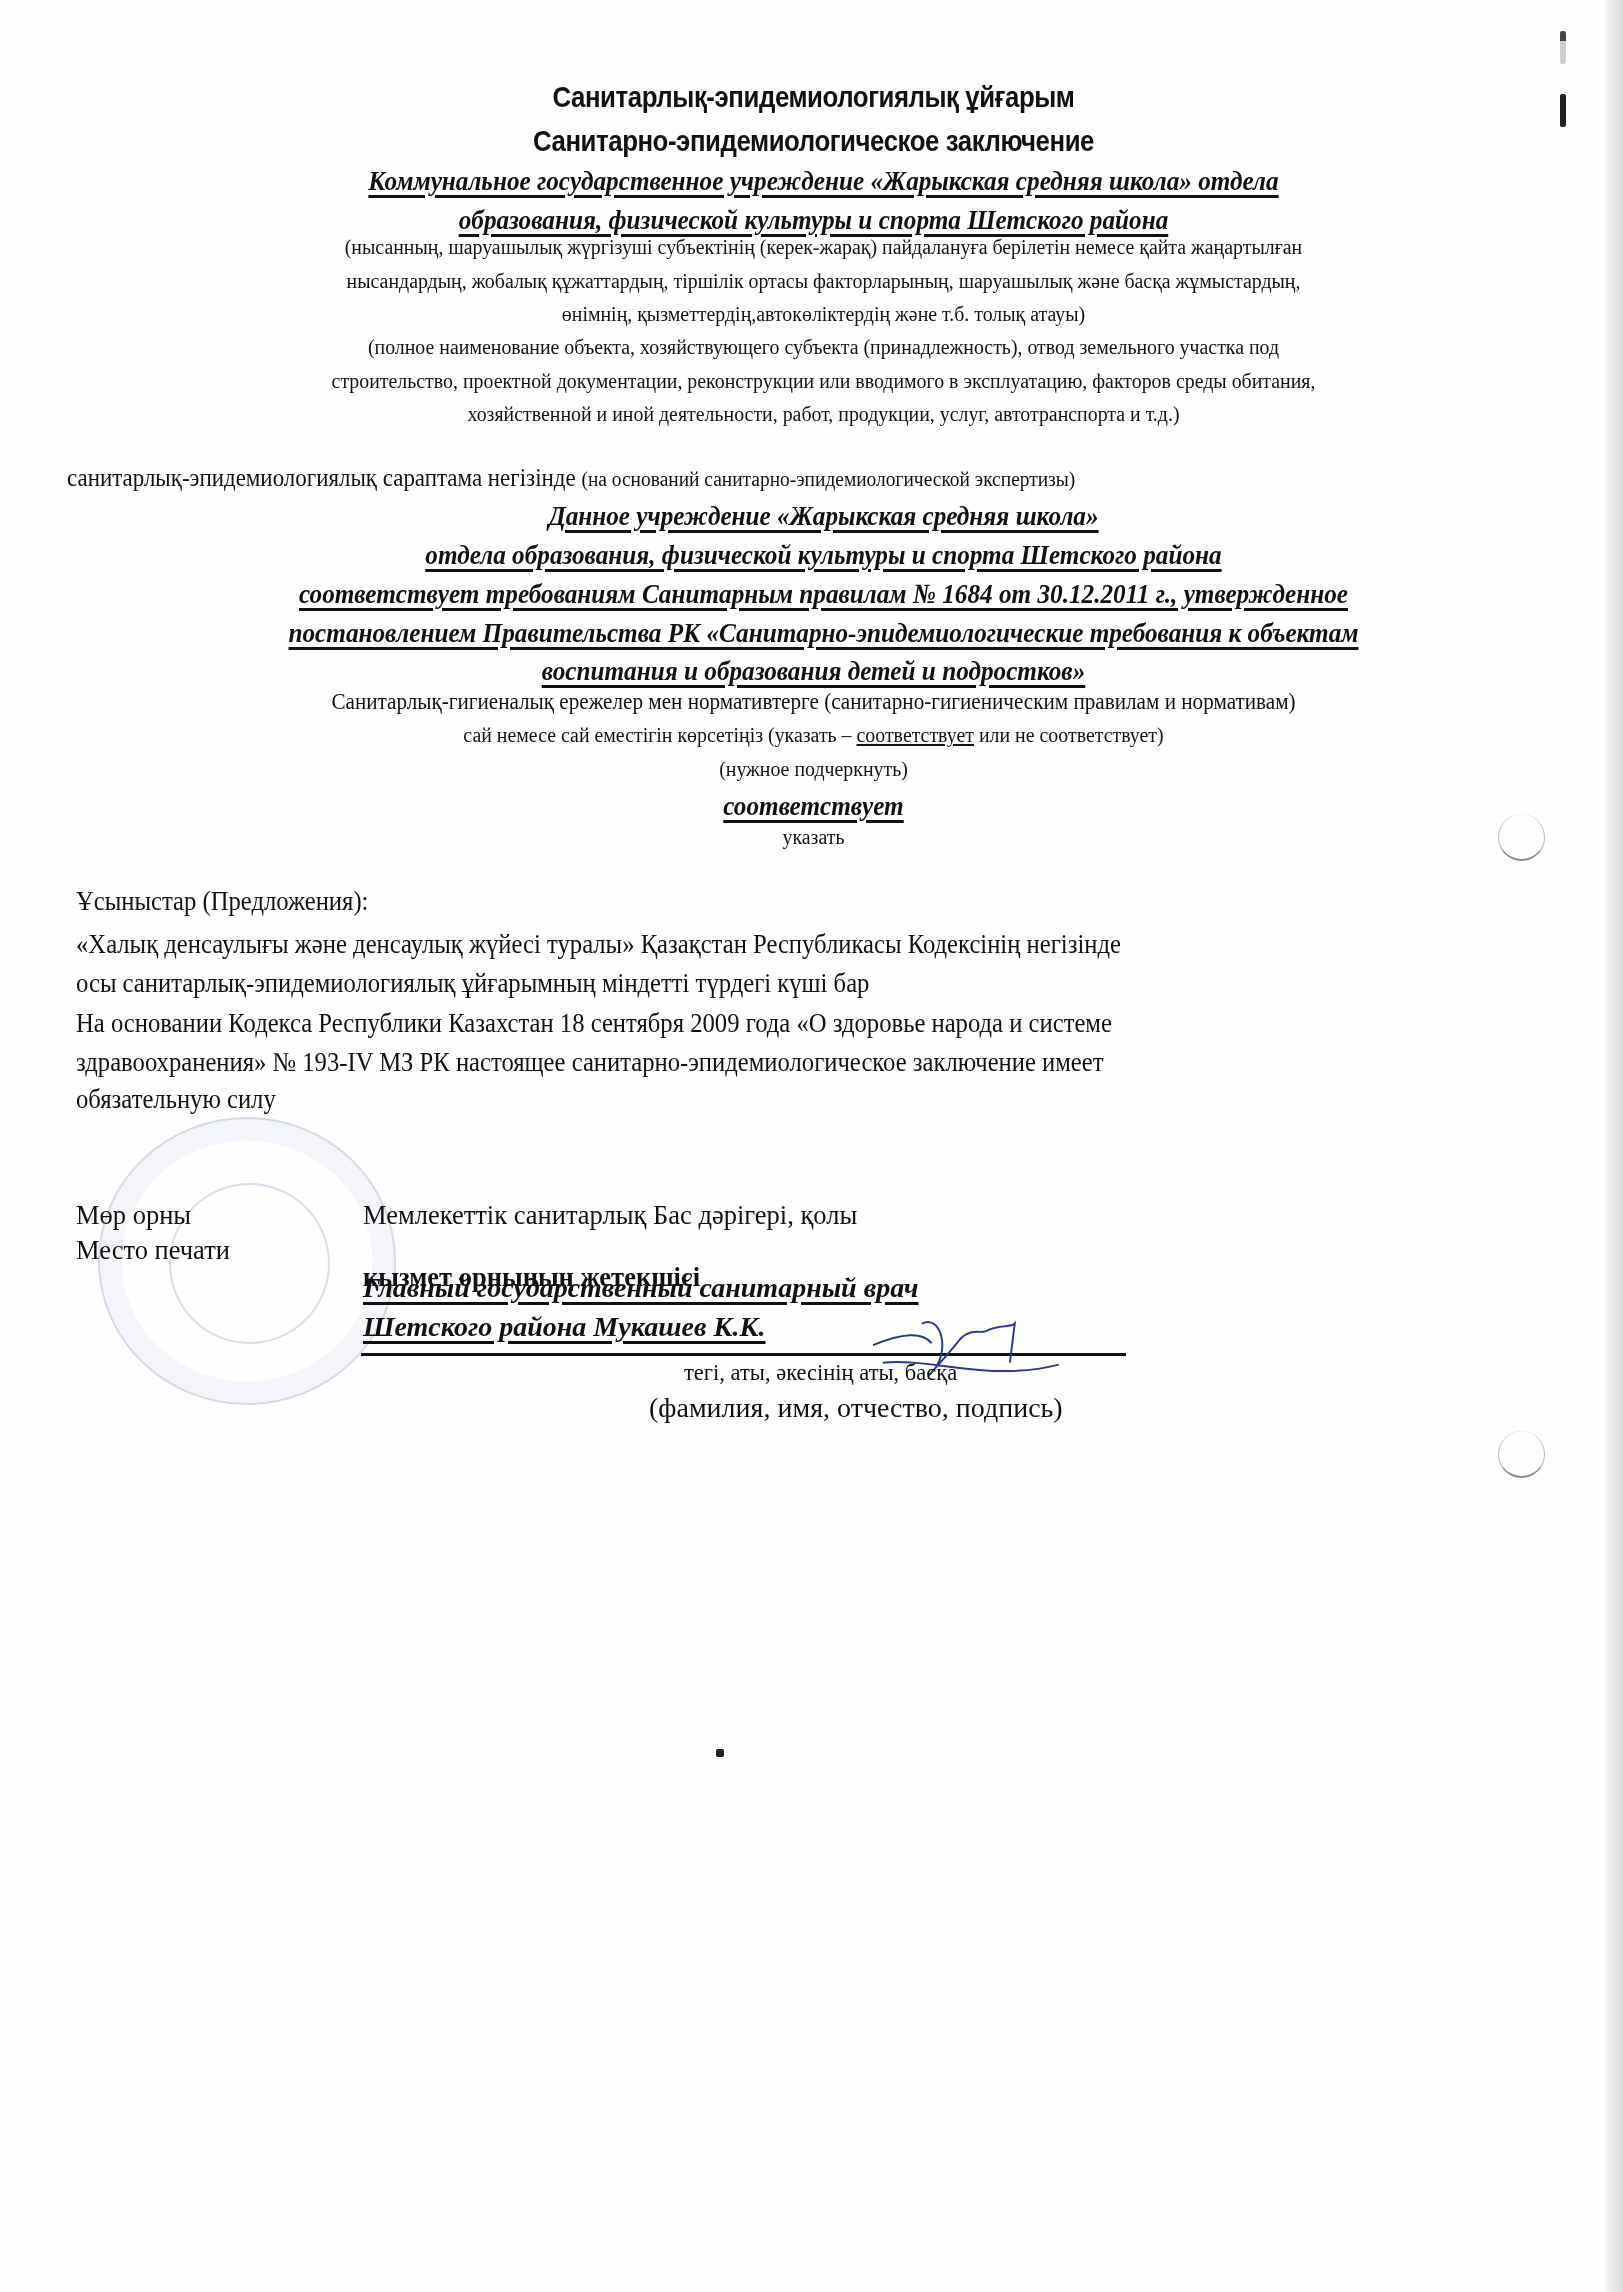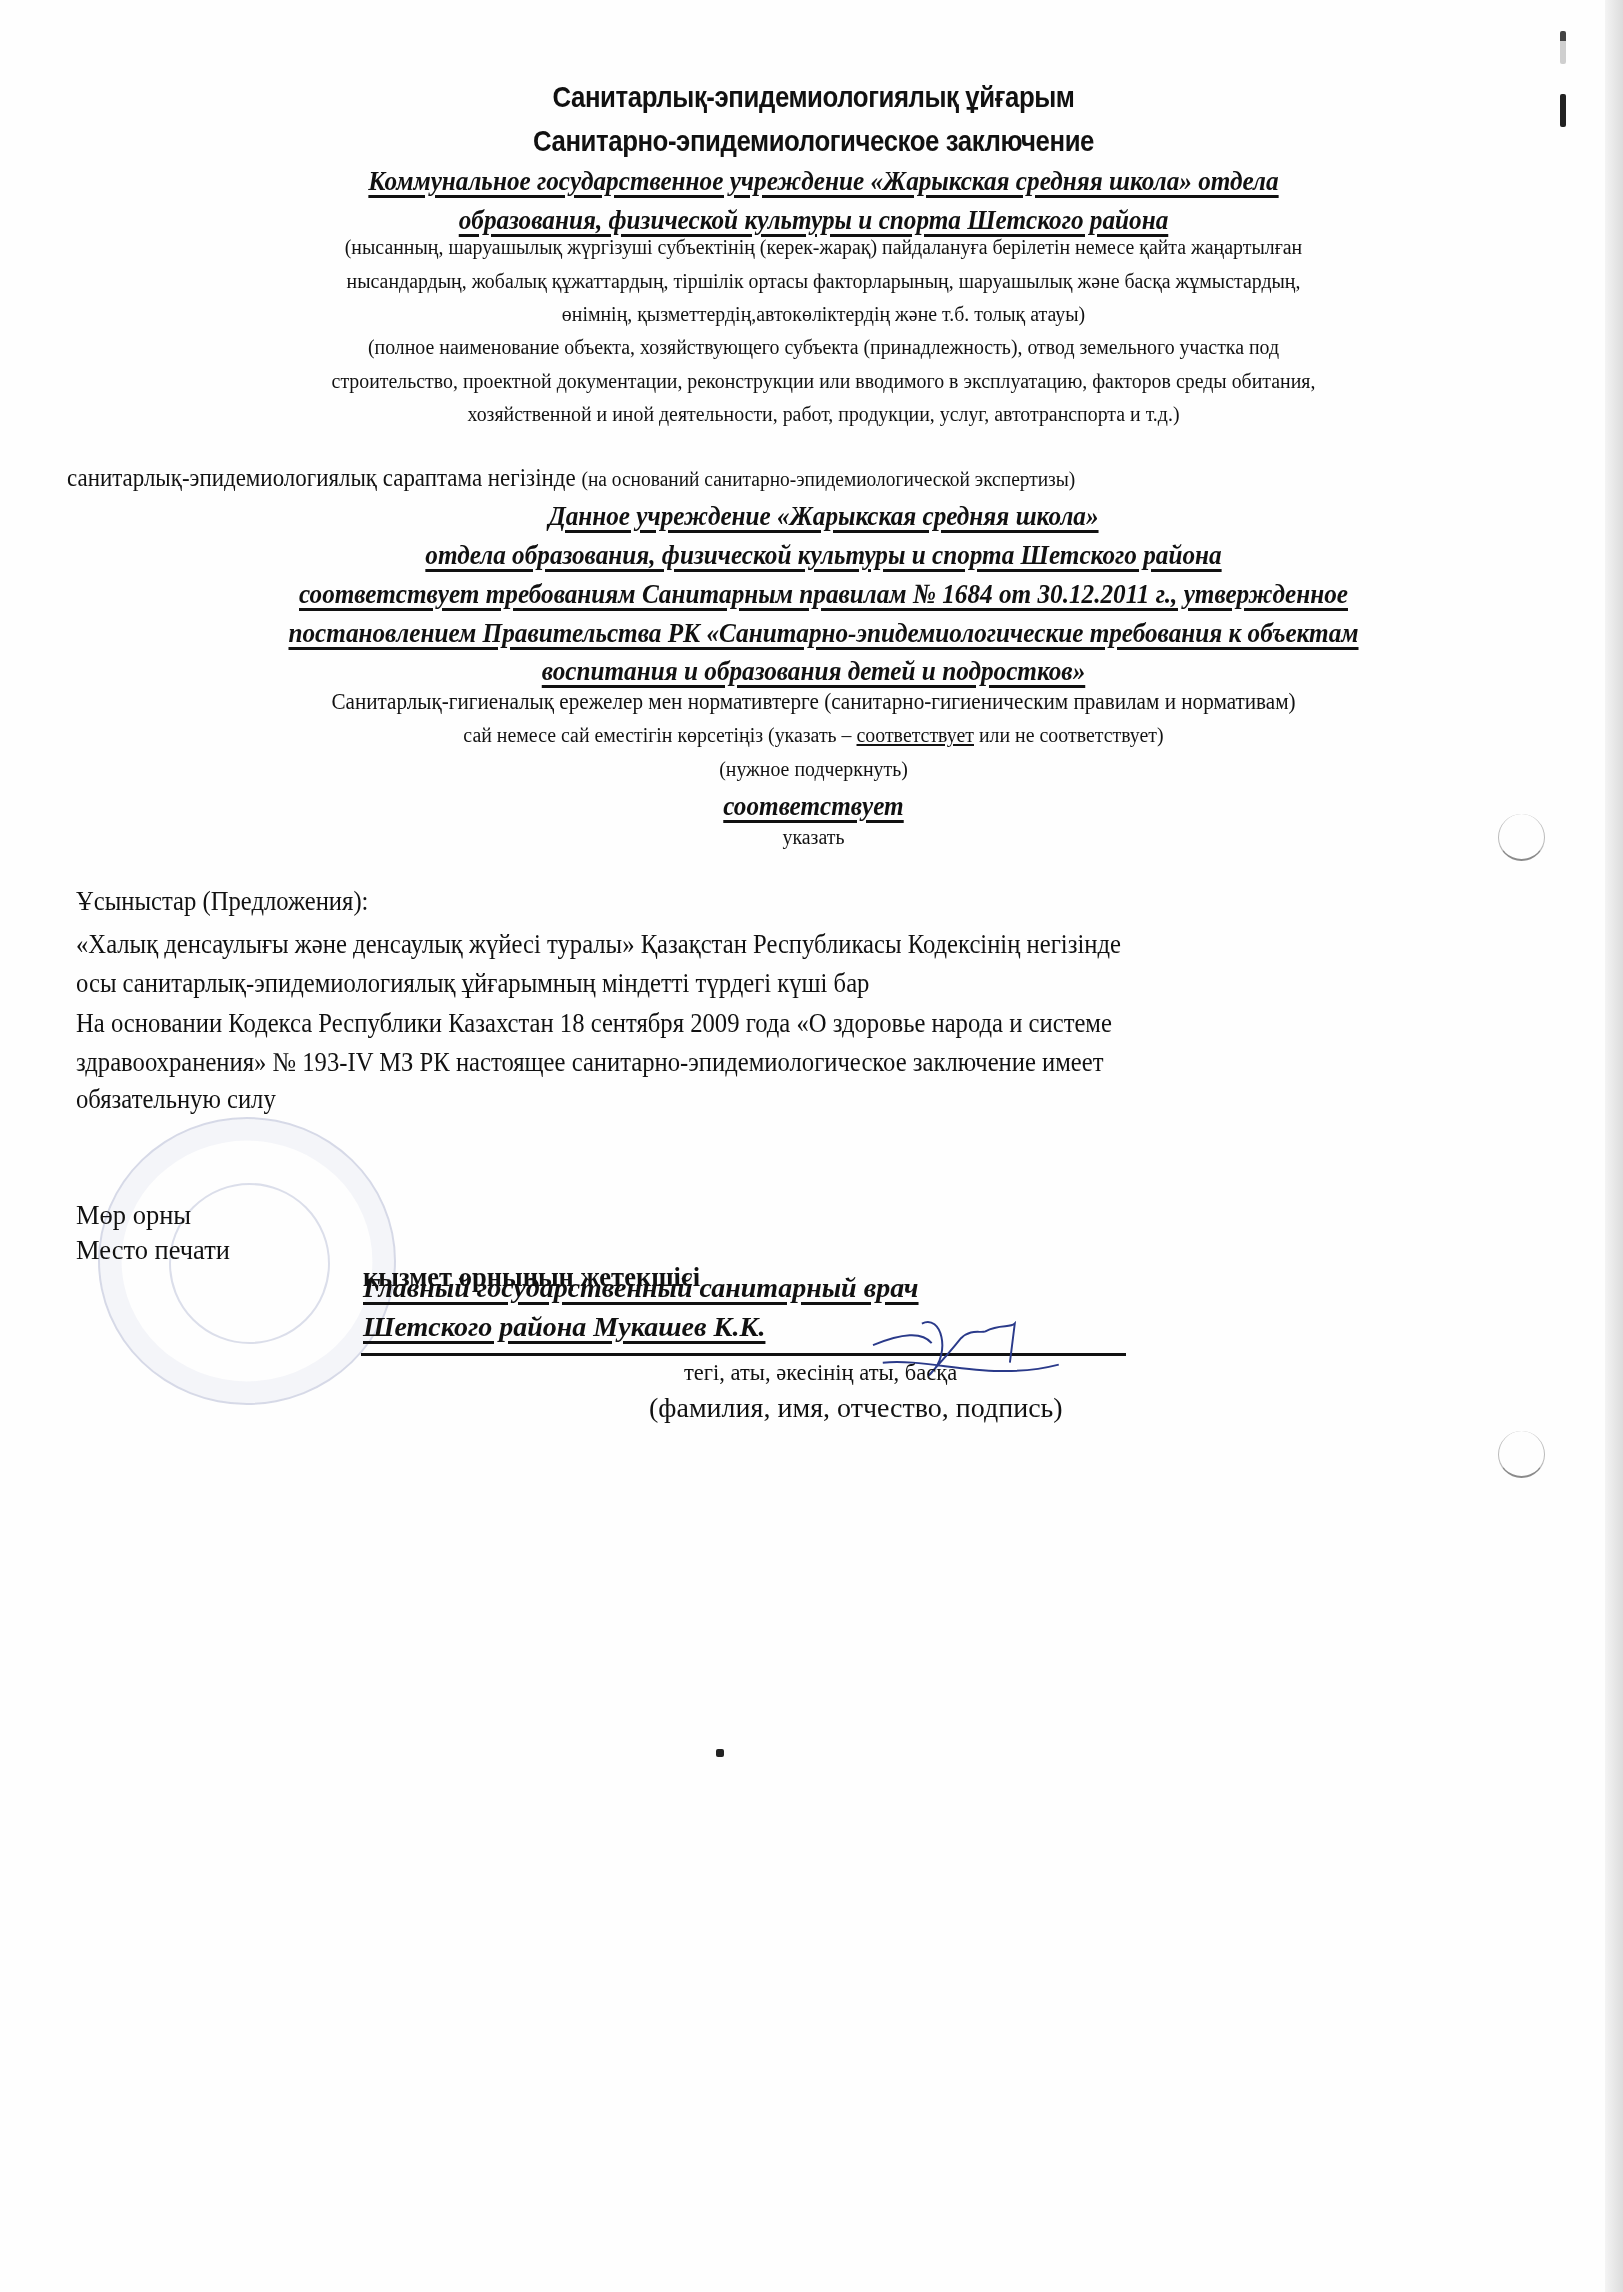--- a/index.html
+++ b/index.html
@@ -83,20 +83,21 @@
   <div class="line normal left" style="top:1008px;left:76px;font-size:27.4px;">На основании Кодекса Республики Казахстан 18 сентября 2009 года «О здоровье народа и системе</div>
   <div class="line normal left" style="top:1047px;left:76px;font-size:27.4px;">здравоохранения» № 193-IV МЗ РК  настоящее санитарно-эпидемиологическое заключение имеет</div>
   <div class="line normal left" style="top:1084px;left:76px;font-size:27.4px;">обязательную силу</div>
 
   <div class="stamp">
       <div class="inner"></div>
     </div>
 
   <div class="sig-label" style="left:76px;top:1200px;">Мөр орны</div>
   <div class="sig-label" style="left:76px;top:1235px;">Место печати</div>
+  <div class="sig-label" style="left:363px;top:1200px;">Мемлекеттік санитарлық Бас дәрігері, қолы</div>
   <div class="sig-label" style="left:363px;top:1262px;font-weight:bold;">қызмет орнының жетекшісі</div>
   <div class="sig-bold" style="left:363px;top:1272px;">Главный государственный санитарный врач</div>
   <div class="sig-bold" style="left:363px;top:1311px;">Шетского района Мукашев К.К.</div>
   <div class="sig-rule"></div>
 
   <svg class="signature" viewBox="0 0 200 90">
     <path d="M10 42 C40 30, 60 28, 70 40 M60 20 C80 10, 90 50, 70 70 C60 80, 80 60, 100 35 C110 25, 120 30, 125 28 C140 20, 150 25, 155 20 L150 60 M20 60 C70 55, 130 80, 200 62" fill="none" stroke="#2a3a8a" stroke-width="2"></path>
   </svg>
 
   <div class="sig-label" style="left:684px;top:1360px;font-size:22.5px;">тегі, аты, әкесінің аты, басқа</div>

